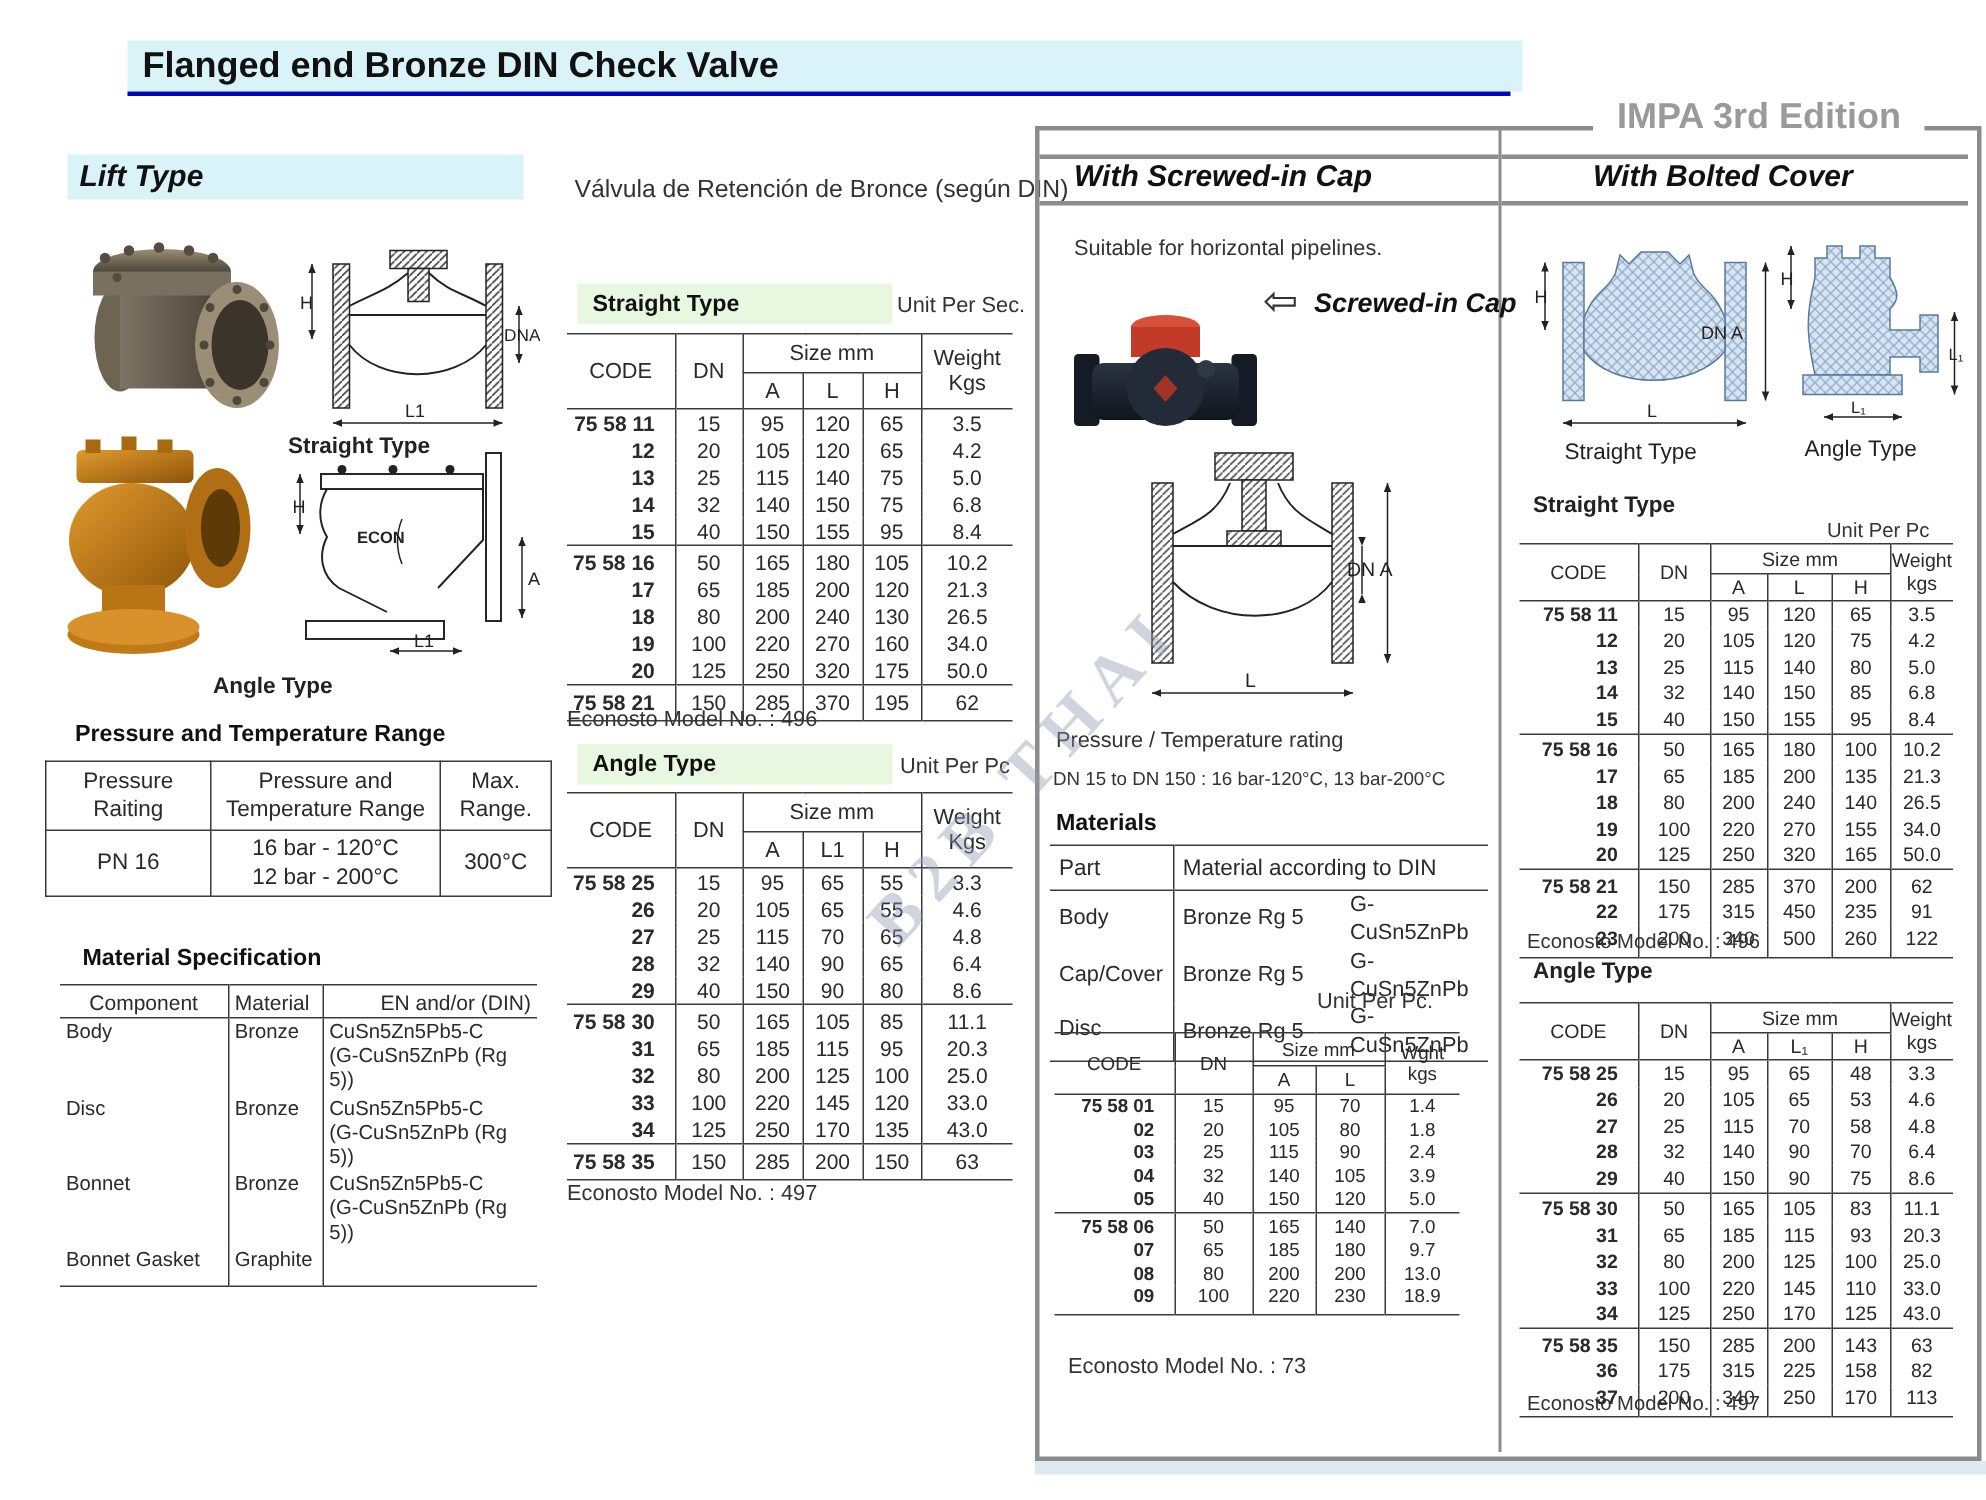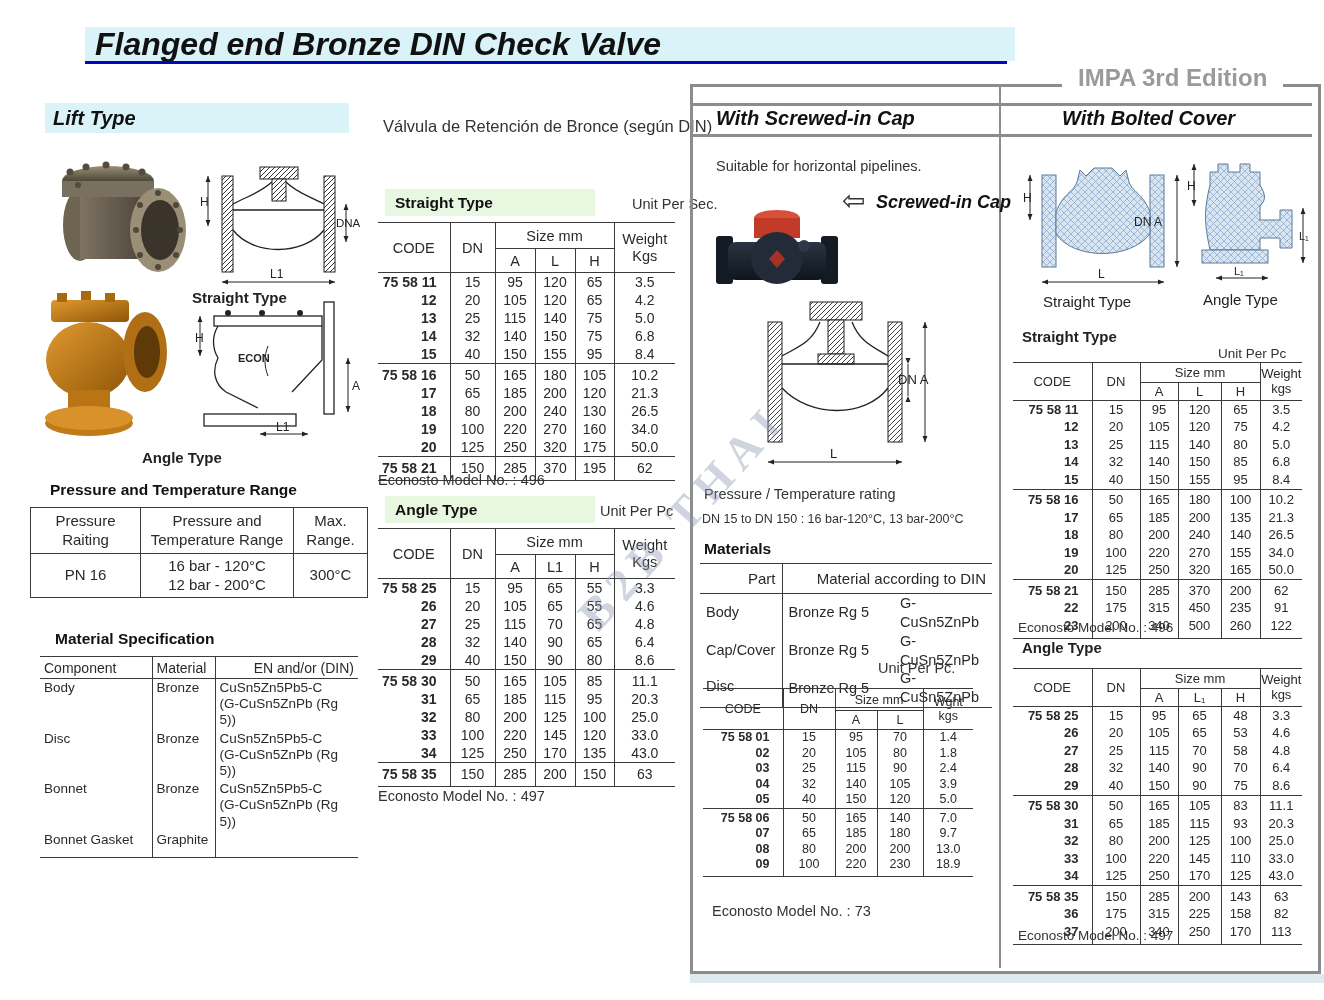--- a/index.html
+++ b/index.html
@@ -1,21 +1,21 @@
 <!DOCTYPE html>
 <html><head>
 <meta charset="utf-8">
 <style>
   html,body{margin:0;padding:0;background:#fff;}
   #page{position:relative;width:1324px;height:1000px;background:#fff;overflow:hidden;
         font-family:"Liberation Sans",sans-serif;color:#222;}
   .abs{position:absolute;}
   
   .title-band{background:#d9f3f8;display:flex;align-items:center;padding-left:10px;}
-  .title-text{font-size:32px;font-weight:bold;font-style:italic;color:#111;}
+  .title-text{font-size:24px;font-weight:bold;color:#111;}
   .blue-rule{background:#0008b8;}
   .impa{font-size:24px;font-weight:bold;color:#9a9a9a;background:#fff;padding:0 16px;}
   
   .cyan-band{background:#d9f3f8;display:flex;align-items:center;padding-left:8px;
              font-weight:bold;font-style:italic;font-size:20px;color:#111;}
   .green-band{background:#e7f7e0;display:flex;align-items:center;padding-left:10px;
               font-weight:bold;font-size:15.5px;color:#111;}
   .unit-lbl{font-size:14.5px;color:#333;}
   .sec-h{font-weight:bold;font-size:15.5px;color:#111;}
   .cap-lbl{font-weight:bold;font-size:15px;color:#222;}
@@ -49,21 +49,21 @@
   
   table.ms{border-collapse:collapse;table-layout:fixed;color:#2a2a2a;
     border-top:1.4px solid #3a3a3a;border-bottom:1.4px solid #3a3a3a;}
   table.ms th{font-weight:normal;font-size:14px;border-bottom:1.2px solid #3a3a3a;padding:2px 4px;}
   table.ms td{font-size:13.5px;padding:1px 4px;vertical-align:top;}
   table.ms .vb{border-left:1.2px solid #3a3a3a;}
   table.ms .en2{line-height:1.2;}
   
   table.mr{border-collapse:collapse;table-layout:fixed;color:#2a2a2a;
     border-top:1.4px solid #3a3a3a;border-bottom:1.4px solid #3a3a3a;}
-  table.mr th{font-weight:normal;font-size:15px;text-align:right;
+  table.mr th{font-weight:normal;font-size:15px;text-align:left;
     border-bottom:1.3px solid #3a3a3a;padding:4px 6px;}
   table.mr td{font-size:14.5px;padding:0 6px;line-height:1.3;}
   table.mr .vb{border-left:1.2px solid #3a3a3a;}
   .watermark{font-family:"Liberation Serif",serif;font-weight:bold;font-size:46px;
     letter-spacing:9px;color:rgba(140,152,178,0.42);transform:rotate(-48deg);
     white-space:nowrap;pointer-events:none;}
   svg text{font-family:"Liberation Sans",sans-serif;}
   .drw-cap{font-weight:bold;font-size:15px;color:#222;}
   .arrow-glyph{font-size:28px;color:#333;}
   .screwcap-lbl{font-weight:bold;font-style:italic;font-size:18px;color:#111;}
@@ -234,21 +234,21 @@
 
   <div class="abs sec-h" style="left:55px;top:630px;">Material Specification</div>
   <table class="abs ms" style="left:40px;top:656px;width:318px;">
     <colgroup>
         <col style="width:112px">
         <col style="width:63px">
         <col style="width:143px">
       </colgroup>
     <thead>
       <tr style="height:22px">
-        <th style="text-align:left">Component</th>
+        <th style="text-align:center">Component</th>
         <th class="vb" style="text-align:left">Material</th>
         <th class="vb" style="text-align:right">EN and/or (DIN)</th>
       </tr>
     </thead>
     <tbody>
       <tr>
         <td style="height:33px">Body</td>
         <td class="vb">Bronze</td>
         <td class="vb en2">
           <div>CuSn5Zn5Pb5-C</div>
@@ -279,21 +279,21 @@
     </tbody>
   </table>
 
   <div class="abs" style="left:383px;top:114px;font-size:16.5px;line-height:25px;color:#333;">
     <div>Válvula de Retención de Bronce (según DIN)</div>
   </div>
 
   <div class="abs green-band" style="left:385px;top:189px;width:200px;height:27px;">
     <span>Straight Type</span>
   </div>
-  <div class="abs unit-lbl" style="left:632px;top:196px;">Unit Per Sec.</div>
+  <div class="abs unit-lbl" style="left:598px;top:196px;">Unit Per Sec.</div>
 
   <table class="abs t mid" style="left:378px;top:222px;width:297px;">
     <colgroup>
         <col style="width:72px">
         <col style="width:45px">
         <col style="width:40px">
         <col style="width:40px">
         <col style="width:39px">
         <col style="width:61px">
       </colgroup>

